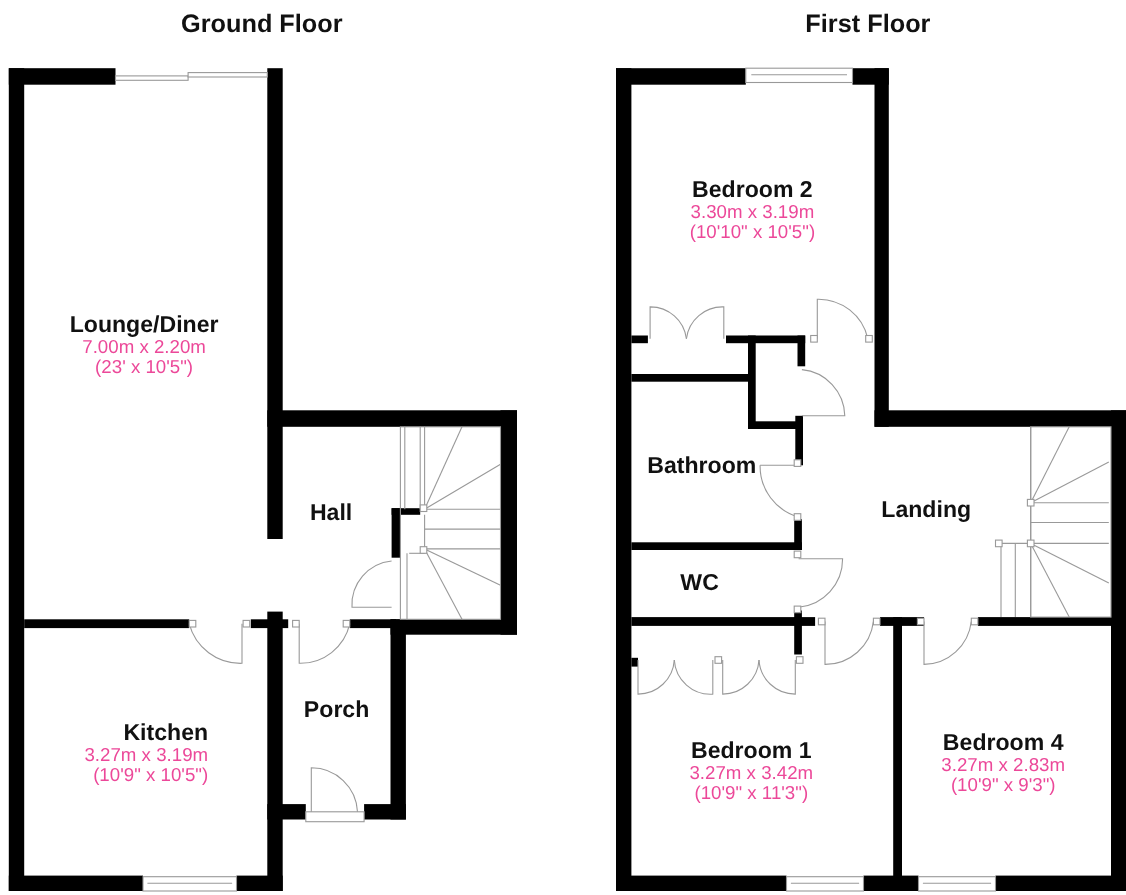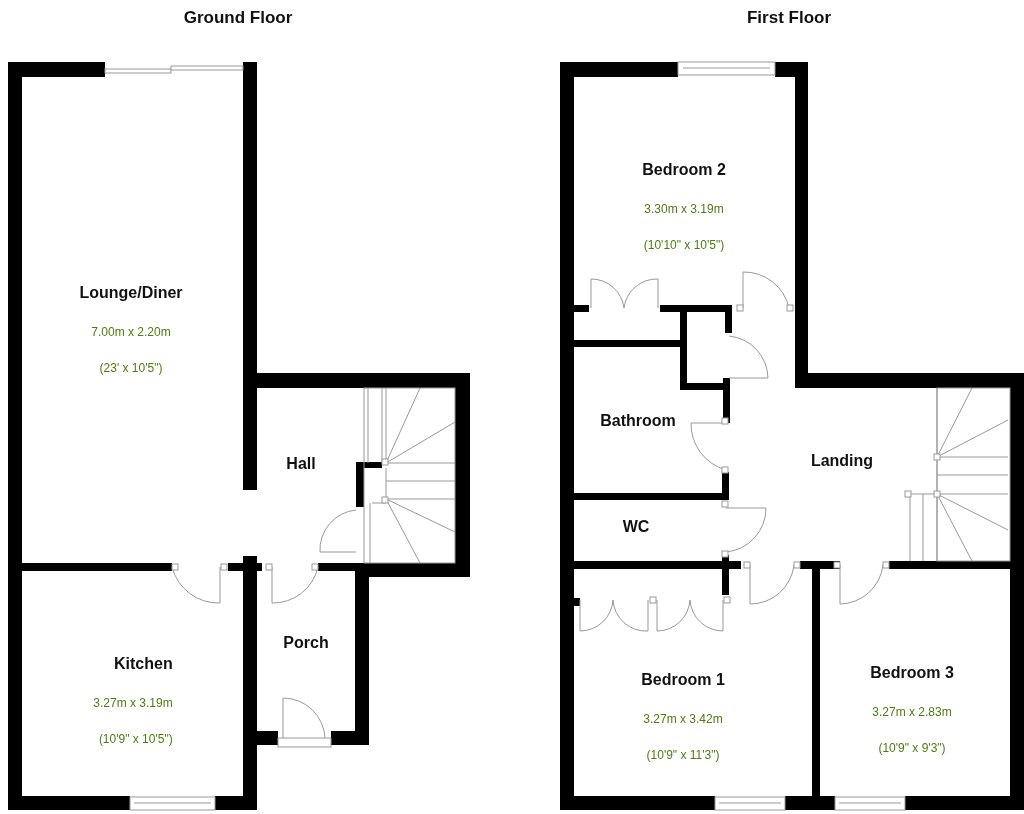--- a/index.html
+++ b/index.html
@@ -1,21 +1,21 @@
 <!DOCTYPE html>
 <html><head>
 <meta charset="utf-8">
 <style>
   html, body { margin:0; padding:0; background:#ffffff; }
   body { width:1024px; height:814px; position:relative; overflow:hidden; font-family:"Liberation Sans", sans-serif; }
   svg.plan { position:absolute; left:0; top:0; width:1024px; height:814px; }
-  .floor-title { position:absolute; font-weight:bold; font-size:17px; color:#111; white-space:nowrap; transform:translateX(-50%); }
+  .floor-title { position:absolute; font-weight:bold; font-size:23px; color:#111; white-space:nowrap; transform:translateX(-50%); }
   .room { position:absolute; transform:translateX(-50%); text-align:center; color:#111; white-space:nowrap; line-height:1.05; }
-  .room .name { font-weight:bold; font-size:16px; display:block; }
-  .room .dim { font-size:12px; display:block; color:#4d7c0f;margin-top:24px; }
+  .room .name { font-weight:bold; font-size:21px; display:block; }
+  .room .dim { font-size:17px; display:block; color:#ec4899; }
   .wall { fill:#000; }
   .thin { fill:none; stroke:#999; stroke-width:1; }
   .win { fill:#fff; stroke:#999; stroke-width:1; }
 </style>
 </head>
 <body>
 
 <svg class="plan" viewBox="0 0 1024 814" xmlns="http://www.w3.org/2000/svg">
 
   <g>
@@ -214,16 +214,16 @@
 </div>
 <div class="room" style="left:636px; top:519px;">
   <span class="name">WC</span>
 </div>
 <div class="room" style="left:683px; top:672px;">
   <span class="name">Bedroom 1</span>
   <span class="dim">3.27m x 3.42m</span>
   <span class="dim">(10'9" x 11'3")</span>
 </div>
 <div class="room" style="left:912px; top:665px;">
-  <span class="name">Bedroom 3</span>
+  <span class="name">Bedroom 4</span>
   <span class="dim">3.27m x 2.83m</span>
   <span class="dim">(10'9" x 9'3")</span>
 </div>
 
 </body></html>

